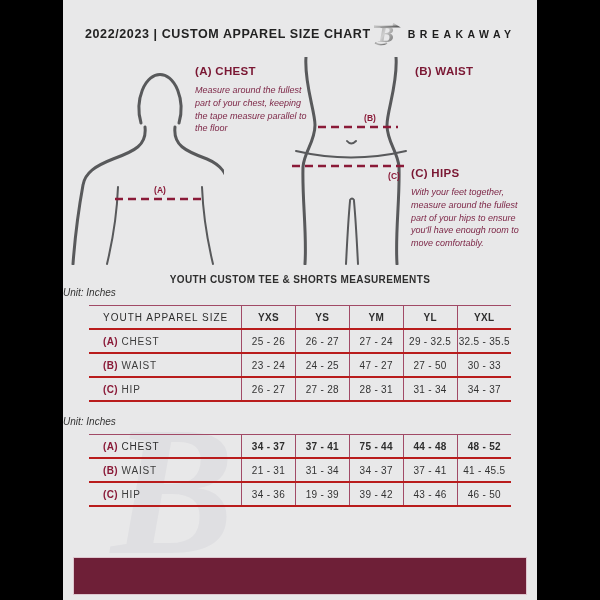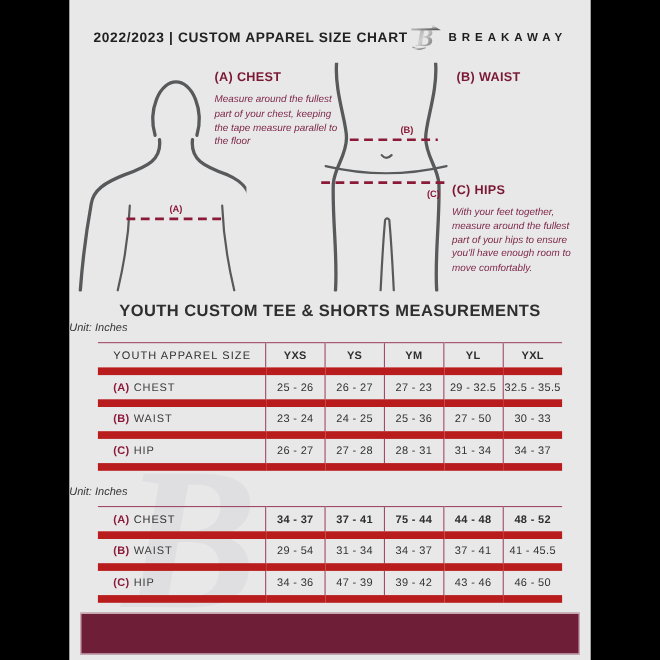--- a/index.html
+++ b/index.html
@@ -35,36 +35,36 @@
   }
   .guide-text{
     font-size:9px;font-style:italic;color:#7d2747;line-height:1.42;margin:0;
   }
   .fig-label{font-size:8.5px;font-weight:bold;fill:#8a1a38;}
   .outline{fill:none;stroke:#58595b;stroke-width:3;stroke-linecap:round;}
   .thin-outline{fill:none;stroke:#58595b;stroke-width:2;stroke-linecap:round;}
   .dash{stroke:#8a1a38;stroke-width:2.4;stroke-dasharray:8 5;fill:none;}
   
   .section-title{
-    text-align:center;font-size:15px;font-weight:bold;color:#2e2e2e;
+    text-align:center;font-size:10px;font-weight:bold;color:#2e2e2e;
     letter-spacing:.4px;margin:0;position:relative;z-index:2;
   }
   .section-unit{
     text-align:left;font-size:10px;font-style:italic;color:#333;margin:2px 0 0 0;
     position:relative;z-index:2;
   }
   .youth-section{margin-top:9px;}
   .adult-section{margin-top:14px;}
   
   .size-table{
     border-collapse:collapse;margin:7px auto 0 auto;width:422px;table-layout:fixed;
     position:relative;z-index:2;
   }
   .size-table td{
-    height:22px;border-bottom:7px solid #b91c1c;text-align:center;
+    height:22px;border-bottom:2px solid #b91c1c;text-align:center;
     font-size:10px;color:#333;letter-spacing:.3px;padding:0;
   }
   .size-table tr:first-child td{border-top:1px solid #a14a66;}
   .size-table td + td{border-left:1px solid #a14a66;}
   .size-table td.first{
     width:138px;text-align:left;padding-left:14px;letter-spacing:1px;color:#3c3c3c;
   }
   .size-table tr:first-child td{font-weight:bold;color:#2e2e2e;}
   .size-table tr:first-child td.first{font-weight:normal;font-size:10px;}
   .row-prefix{font-weight:bold;color:#8a1a38;letter-spacing:.3px;}
@@ -155,29 +155,29 @@
         <td>YXS</td>
         <td>YS</td>
         <td>YM</td>
         <td>YL</td>
         <td>YXL</td>
       </tr>
       <tr>
         <td class="first"><span class="row-prefix">(A)</span> <span class="row-label">CHEST</span></td>
         <td>25 - 26</td>
         <td>26 - 27</td>
-        <td>27 - 23</td>
+        <td>27 - 24</td>
         <td>29 - 32.5</td>
         <td>32.5 - 35.5</td>
       </tr>
       <tr>
         <td class="first"><span class="row-prefix">(B)</span> <span class="row-label">WAIST</span></td>
         <td>23 - 24</td>
         <td>24 - 25</td>
-        <td>25 - 36</td>
+        <td>47 - 27</td>
         <td>27 - 50</td>
         <td>30 - 33</td>
       </tr>
       <tr>
         <td class="first"><span class="row-prefix">(C)</span> <span class="row-label">HIP</span></td>
         <td>26 - 27</td>
         <td>27 - 28</td>
         <td>28 - 31</td>
         <td>31 - 34</td>
         <td>34 - 37</td>
@@ -193,30 +193,30 @@
       <tr>
         <td class="first"><span class="row-prefix">(A)</span> <span class="row-label">CHEST</span></td>
         <td>34 - 37</td>
         <td>37 - 41</td>
         <td>75 - 44</td>
         <td>44 - 48</td>
         <td>48 - 52</td>
       </tr>
       <tr>
         <td class="first"><span class="row-prefix">(B)</span> <span class="row-label">WAIST</span></td>
-        <td>29 - 54</td>
+        <td>21 - 31</td>
         <td>31 - 34</td>
         <td>34 - 37</td>
         <td>37 - 41</td>
         <td>41 - 45.5</td>
       </tr>
       <tr>
         <td class="first"><span class="row-prefix">(C)</span> <span class="row-label">HIP</span></td>
         <td>34 - 36</td>
-        <td>47 - 39</td>
+        <td>19 - 39</td>
         <td>39 - 42</td>
         <td>43 - 46</td>
         <td>46 - 50</td>
       </tr>
     </tbody>
       </table>
   </div>
 
   <div class="watermark">B</div>
   <div class="footer-bar"></div>

